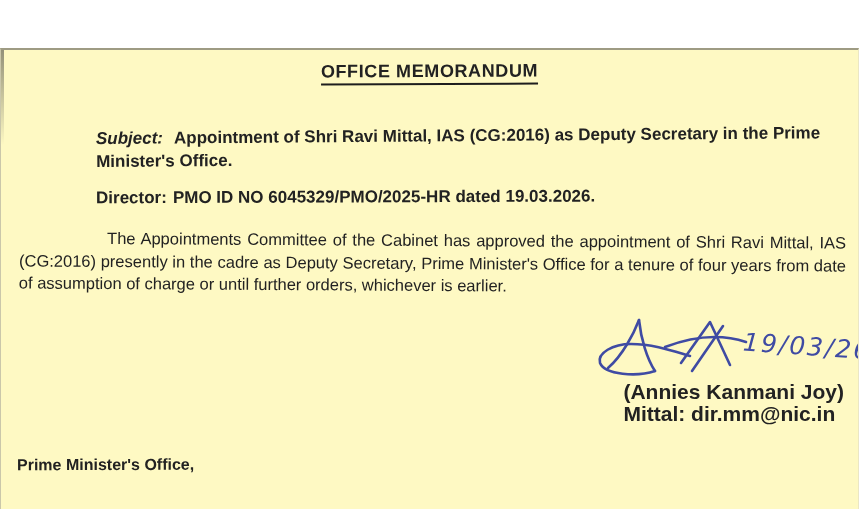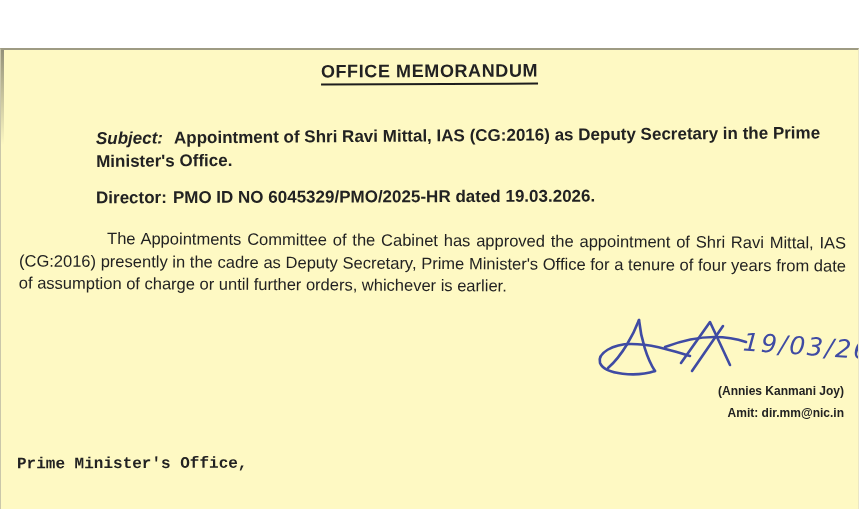--- a/index.html
+++ b/index.html
@@ -107,35 +107,33 @@
     color: #3f4ba3;
     transform: rotate(4deg);
     white-space: nowrap;
     font-family: "DejaVu Sans", sans-serif;
   }
 
   .signatory-block {
     position: absolute;
     right: 14px;
     top: 331px;
-    text-align: right;
     font-weight: bold;
-    font-size: 12px;
+    font-size: 21px;
     line-height: 21.5px;
   }
 
   .addressee-block {
     position: absolute;
     left: 16px;
     top: 403px;
     font-weight: bold;
     font-size: 16px;
     line-height: 23.5px;
     transform: rotate(-0.15deg);
-    font-family: Liberation Mono, monospace;
   }
 </style>
 </head>
 <body>
 
 <div class="page">
 
   <div class="memo-title-wrap">
     <span class="memo-title">OFFICE MEMORANDUM</span>
   </div>
@@ -159,20 +157,20 @@
         <path d="M88,47 L117,6 L137,49"></path>
         <path d="M72,31 C98,21 126,17 153,26"></path>
         <path d="M130,10 L99,55"></path>
       </g>
     </svg>
     <span class="signature-date">19/03/26</span>
   </div>
 
   <div class="signatory-block">
     <div>(Annies Kanmani Joy)</div>
-    <div>Amit: dir.mm@nic.in</div>
+    <div>Mittal: dir.mm@nic.in</div>
   </div>
 
   <div class="addressee-block">
     <div>Prime Minister's Office,</div>
   </div>
 
 </div>
 
 </body></html>

